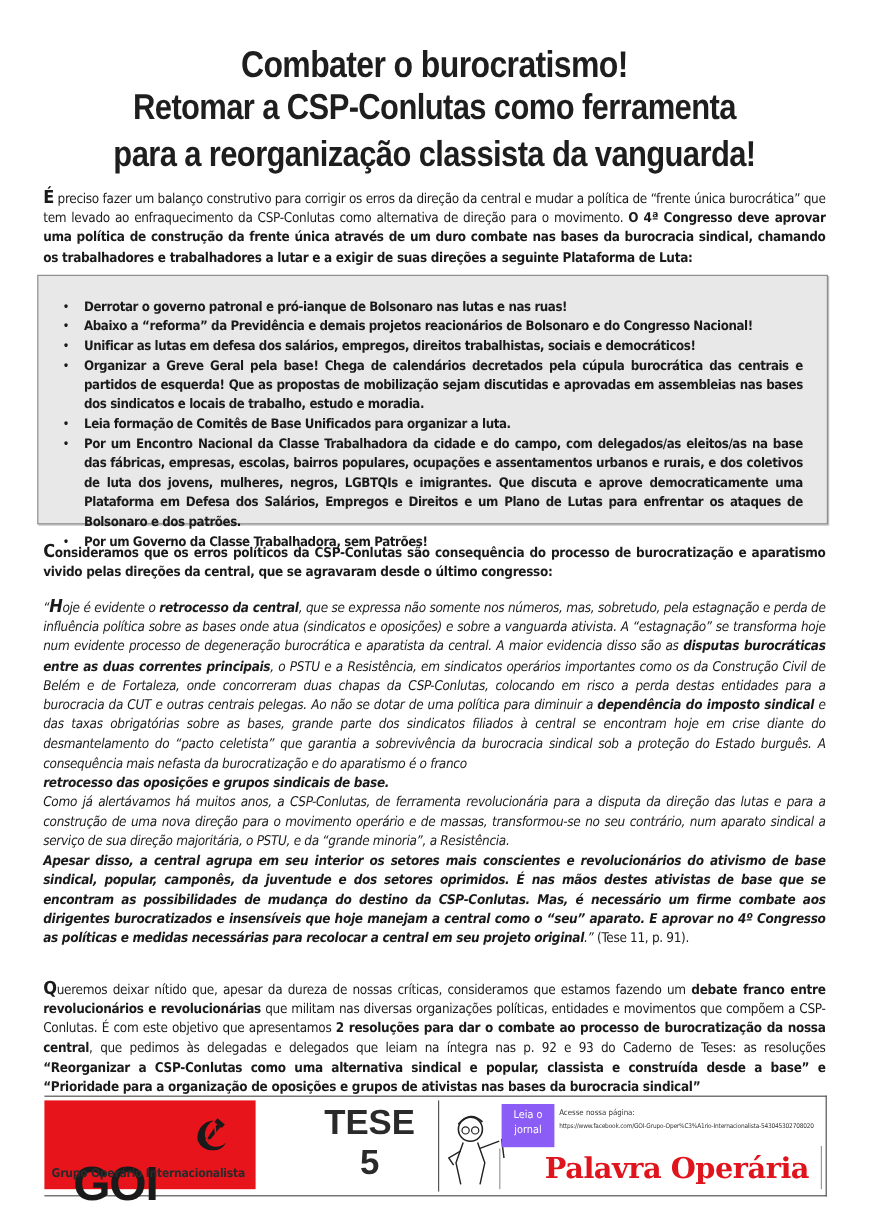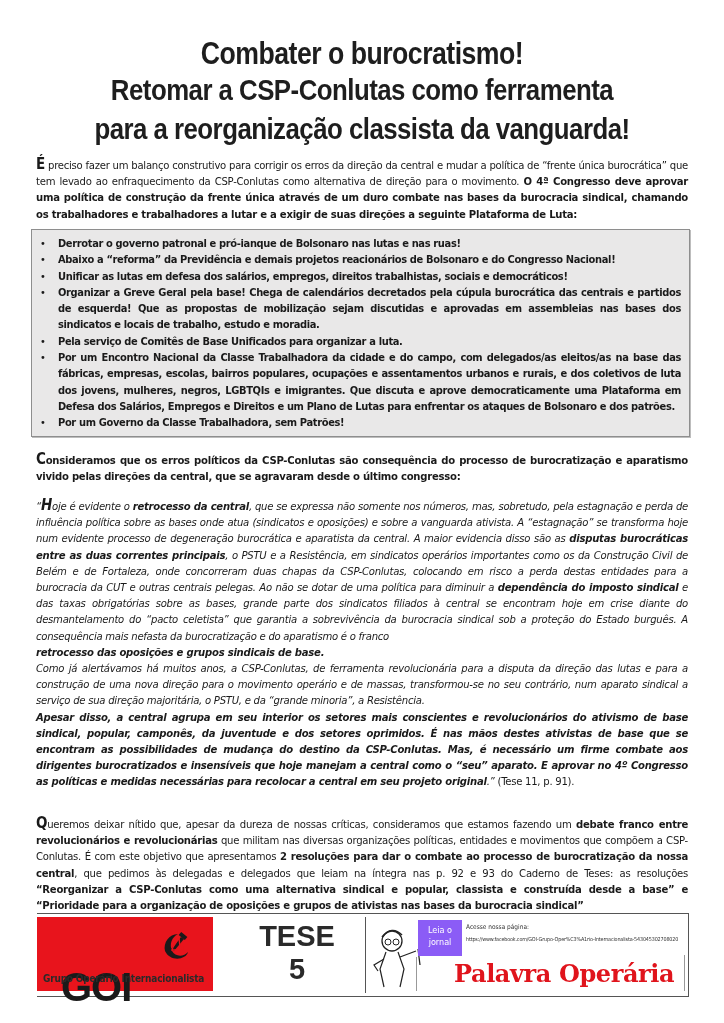--- a/index.html
+++ b/index.html
@@ -17,40 +17,40 @@
     font-family:"DejaVu Sans Condensed","DejaVu Sans", sans-serif;
     font-size:11.2px; line-height:16.2px; text-align:justify; letter-spacing:-0.25px; }
   .para b { font-weight:bold; }
   .cap { font-size:15px; font-weight:bold; }
   .cap-it { font-size:15px; font-weight:bold; font-style:italic; }
 
   .intro { top:156px; }
 
   .platform { position:absolute; left:31px; top:229px; width:657px; height:206px;
     background:#e9e8e8; border:1px solid #8e8e8e; box-shadow:1px 1px 0 #bdbdbd; }
-  .platform ul { margin:0; padding:6px 8px 0 26px; list-style:none;
+  .platform ul { margin:12px; padding:6px 8px 0 26px; list-style:none;
     font-family:"DejaVu Sans Condensed","DejaVu Sans", sans-serif; font-weight:bold;
     font-size:11px; line-height:16.3px; letter-spacing:-0.35px; text-align:justify; color:#1a1a1a; }
   .platform li { position:relative; }
   .platform li::before { content:"•"; position:absolute; left:-18px; top:0; font-weight:normal; }
 
   .p2 { top:451px; }
   .quote { top:497px; font-style:italic; }
   .p3 { top:815px; }
 
   .footer { position:absolute; left:37px; top:913px; width:651px; height:82px;
     border-top:1px solid #555; border-bottom:1px solid #555; border-right:1px solid #555; background:#fff; }
   .goi { position:absolute; left:0; top:3px; width:176px; height:74px; background:#e8141c; }
   .goi-word { position:absolute; left:24px; top:8px; font-family:"Liberation Sans", sans-serif;
     font-weight:bold; font-size:40px; letter-spacing:-1px; color:#1a1a1a;margin-top:40px; }
   .goi-emblem { position:absolute; left:122px; top:12px; width:34px; height:34px; }
   .goi-sub { position:absolute; left:6px; top:56px; font-family:"DejaVu Sans Condensed","DejaVu Sans", sans-serif;
     font-size:10px; font-weight:bold; color:#2a2a2a; letter-spacing:-0.2px; white-space:nowrap; }
 
-  .tese { position:absolute; left:205px; top:6px; width:110px; text-align:center;
+  .tese { position:absolute; left:216px; top:6px; width:110px; text-align:center;
     font-family:"Liberation Sans", sans-serif; font-weight:bold; color:#2a2a2a; font-size:29px; line-height:33px; }
 
   .palavra { position:absolute; left:328px; top:3px; width:320px; height:76px; border-left:1px solid #555; }
   .mascot { position:absolute; left:4px; top:2px; width:64px; height:72px; }
   .sign { position:absolute; left:52px; top:3px; width:44px; height:36px; background:#8b5cf6; color:#fff;
     font-family:"DejaVu Sans Condensed","DejaVu Sans", sans-serif; font-size:9px; line-height:12px; text-align:center; padding-top:4px; box-sizing:border-box; }
   .acesse { position:absolute; left:100px; top:6px; font-family:"DejaVu Sans Condensed","DejaVu Sans", sans-serif;
     font-size:6.5px; color:#333; }
   .url { position:absolute; left:100px; top:19px; font-family:"DejaVu Sans Condensed","DejaVu Sans", sans-serif;
     font-size:5.4px; color:#333; white-space:nowrap; letter-spacing:-0.15px; }
@@ -69,21 +69,21 @@
   <div class="headline h3">para a reorganização classista da vanguarda!</div>
 
   <div class="para intro"><span class="cap">É</span><span> preciso fazer um balanço construtivo para corrigir os erros da direção da central e mudar a política de “frente única burocrática” que tem levado ao enfraquecimento da CSP-Conlutas como alternativa de direção para o movimento. </span><b>O 4ª Congresso deve aprovar uma política de construção da frente única através de um duro combate nas bases da burocracia sindical, chamando os trabalhadores e trabalhadores a lutar e a exigir de suas direções a seguinte Plataforma de Luta:</b></div>
 
   <div class="platform">
     <ul>
       <li>Derrotar o governo patronal e pró-ianque de Bolsonaro nas lutas e nas ruas!</li>
       <li>Abaixo a “reforma” da Previdência e demais projetos reacionários de Bolsonaro e do Congresso Nacional!</li>
       <li>Unificar as lutas em defesa dos salários, empregos, direitos trabalhistas, sociais e democráticos!</li>
       <li>Organizar a Greve Geral pela base! Chega de calendários decretados pela cúpula burocrática das centrais e partidos de esquerda! Que as propostas de mobilização sejam discutidas e aprovadas em assembleias nas bases dos sindicatos e locais de trabalho, estudo e moradia.</li>
-      <li>Pela serviço de Comitês de Base Unificados para organizar a luta.</li>
+      <li>Leia formação de Comitês de Base Unificados para organizar a luta.</li>
       <li>Por um Encontro Nacional da Classe Trabalhadora da cidade e do campo, com delegados/as eleitos/as na base das fábricas, empresas, escolas, bairros populares, ocupações e assentamentos urbanos e rurais, e dos coletivos de luta dos jovens, mulheres, negros, LGBTQIs e imigrantes. Que discuta e aprove democraticamente uma Plataforma em Defesa dos Salários, Empregos e Direitos e um Plano de Lutas para enfrentar os ataques de Bolsonaro e dos patrões.</li>
       <li>Por um Governo da Classe Trabalhadora, sem Patrões!</li>
     </ul>
   </div>
 
   <div class="para p2"><b><span class="cap">C</span><span>onsideramos que os erros políticos da CSP-Conlutas são consequência do processo de burocratização e aparatismo vivido pelas direções da central, que se agravaram desde o último congresso:</span></b></div>
 
   <div class="para quote"><span>“</span><span class="cap-it">H</span><span>oje é evidente o </span><b>retrocesso da central</b><span>, que se expressa não somente nos números, mas, sobretudo, pela estagnação e perda de influência política sobre as bases onde atua (sindicatos e oposições) e sobre a vanguarda ativista. A “estagnação” se transforma hoje num evidente processo de degeneração burocrática e aparatista da central. A maior evidencia disso são as </span><b>disputas burocráticas entre as duas correntes principais</b><span>, o PSTU e a Resistência, em sindicatos operários importantes como os da Construção Civil de Belém e de Fortaleza, onde concorreram duas chapas da CSP-Conlutas, colocando em risco a perda destas entidades para a burocracia da CUT e outras centrais pelegas. Ao não se dotar de uma política para diminuir a </span><b>dependência do imposto sindical</b><span> e das taxas obrigatórias sobre as bases, grande parte dos sindicatos filiados à central se encontram hoje em crise diante do desmantelamento do “pacto celetista” que garantia a sobrevivência da burocracia sindical sob a proteção do Estado burguês. A consequência mais nefasta da burocratização e do aparatismo é o franco </span><br><b>retrocesso das oposições e grupos sindicais de base.</b><br><span>Como já alertávamos há muitos anos, a CSP-Conlutas, de ferramenta revolucionária para a disputa da direção das lutas e para a construção de uma nova direção para o movimento operário e de massas, transformou-se no seu contrário, num aparato sindical a serviço de sua direção majoritária, o PSTU, e da “grande minoria”, a Resistência.</span><br><b>Apesar disso, a central agrupa em seu interior os setores mais conscientes e revolucionários do ativismo de base sindical, popular, camponês, da juventude e dos setores oprimidos. É nas mãos destes ativistas de base que se encontram as possibilidades de mudança do destino da CSP-Conlutas. Mas, é necessário um firme combate aos dirigentes burocratizados e insensíveis que hoje manejam a central como o “seu” aparato. E aprovar no 4º Congresso as políticas e medidas necessárias para recolocar a central em seu projeto original</b><span>.”</span><span style="font-style:normal"> (Tese 11, p. 91).</span></div>
 
   <div class="para p3"><span class="cap">Q</span><span>ueremos deixar nítido que, apesar da dureza de nossas críticas, consideramos que estamos fazendo um </span><b>debate franco entre revolucionários e revolucionárias</b><span> que militam nas diversas organizações políticas, entidades e movimentos que compõem a CSP-Conlutas. É com este objetivo que apresentamos </span><b>2 resoluções para dar o combate ao processo de burocratização da nossa central</b><span>, que pedimos às delegadas e delegados que leiam na íntegra nas p. 92 e 93 do Caderno de Teses: as resoluções </span><b>“Reorganizar a CSP-Conlutas como uma alternativa sindical e popular, classista e construída desde a base” e “Prioridade para a organização de oposições e grupos de ativistas nas bases da burocracia sindical”</b></div>

